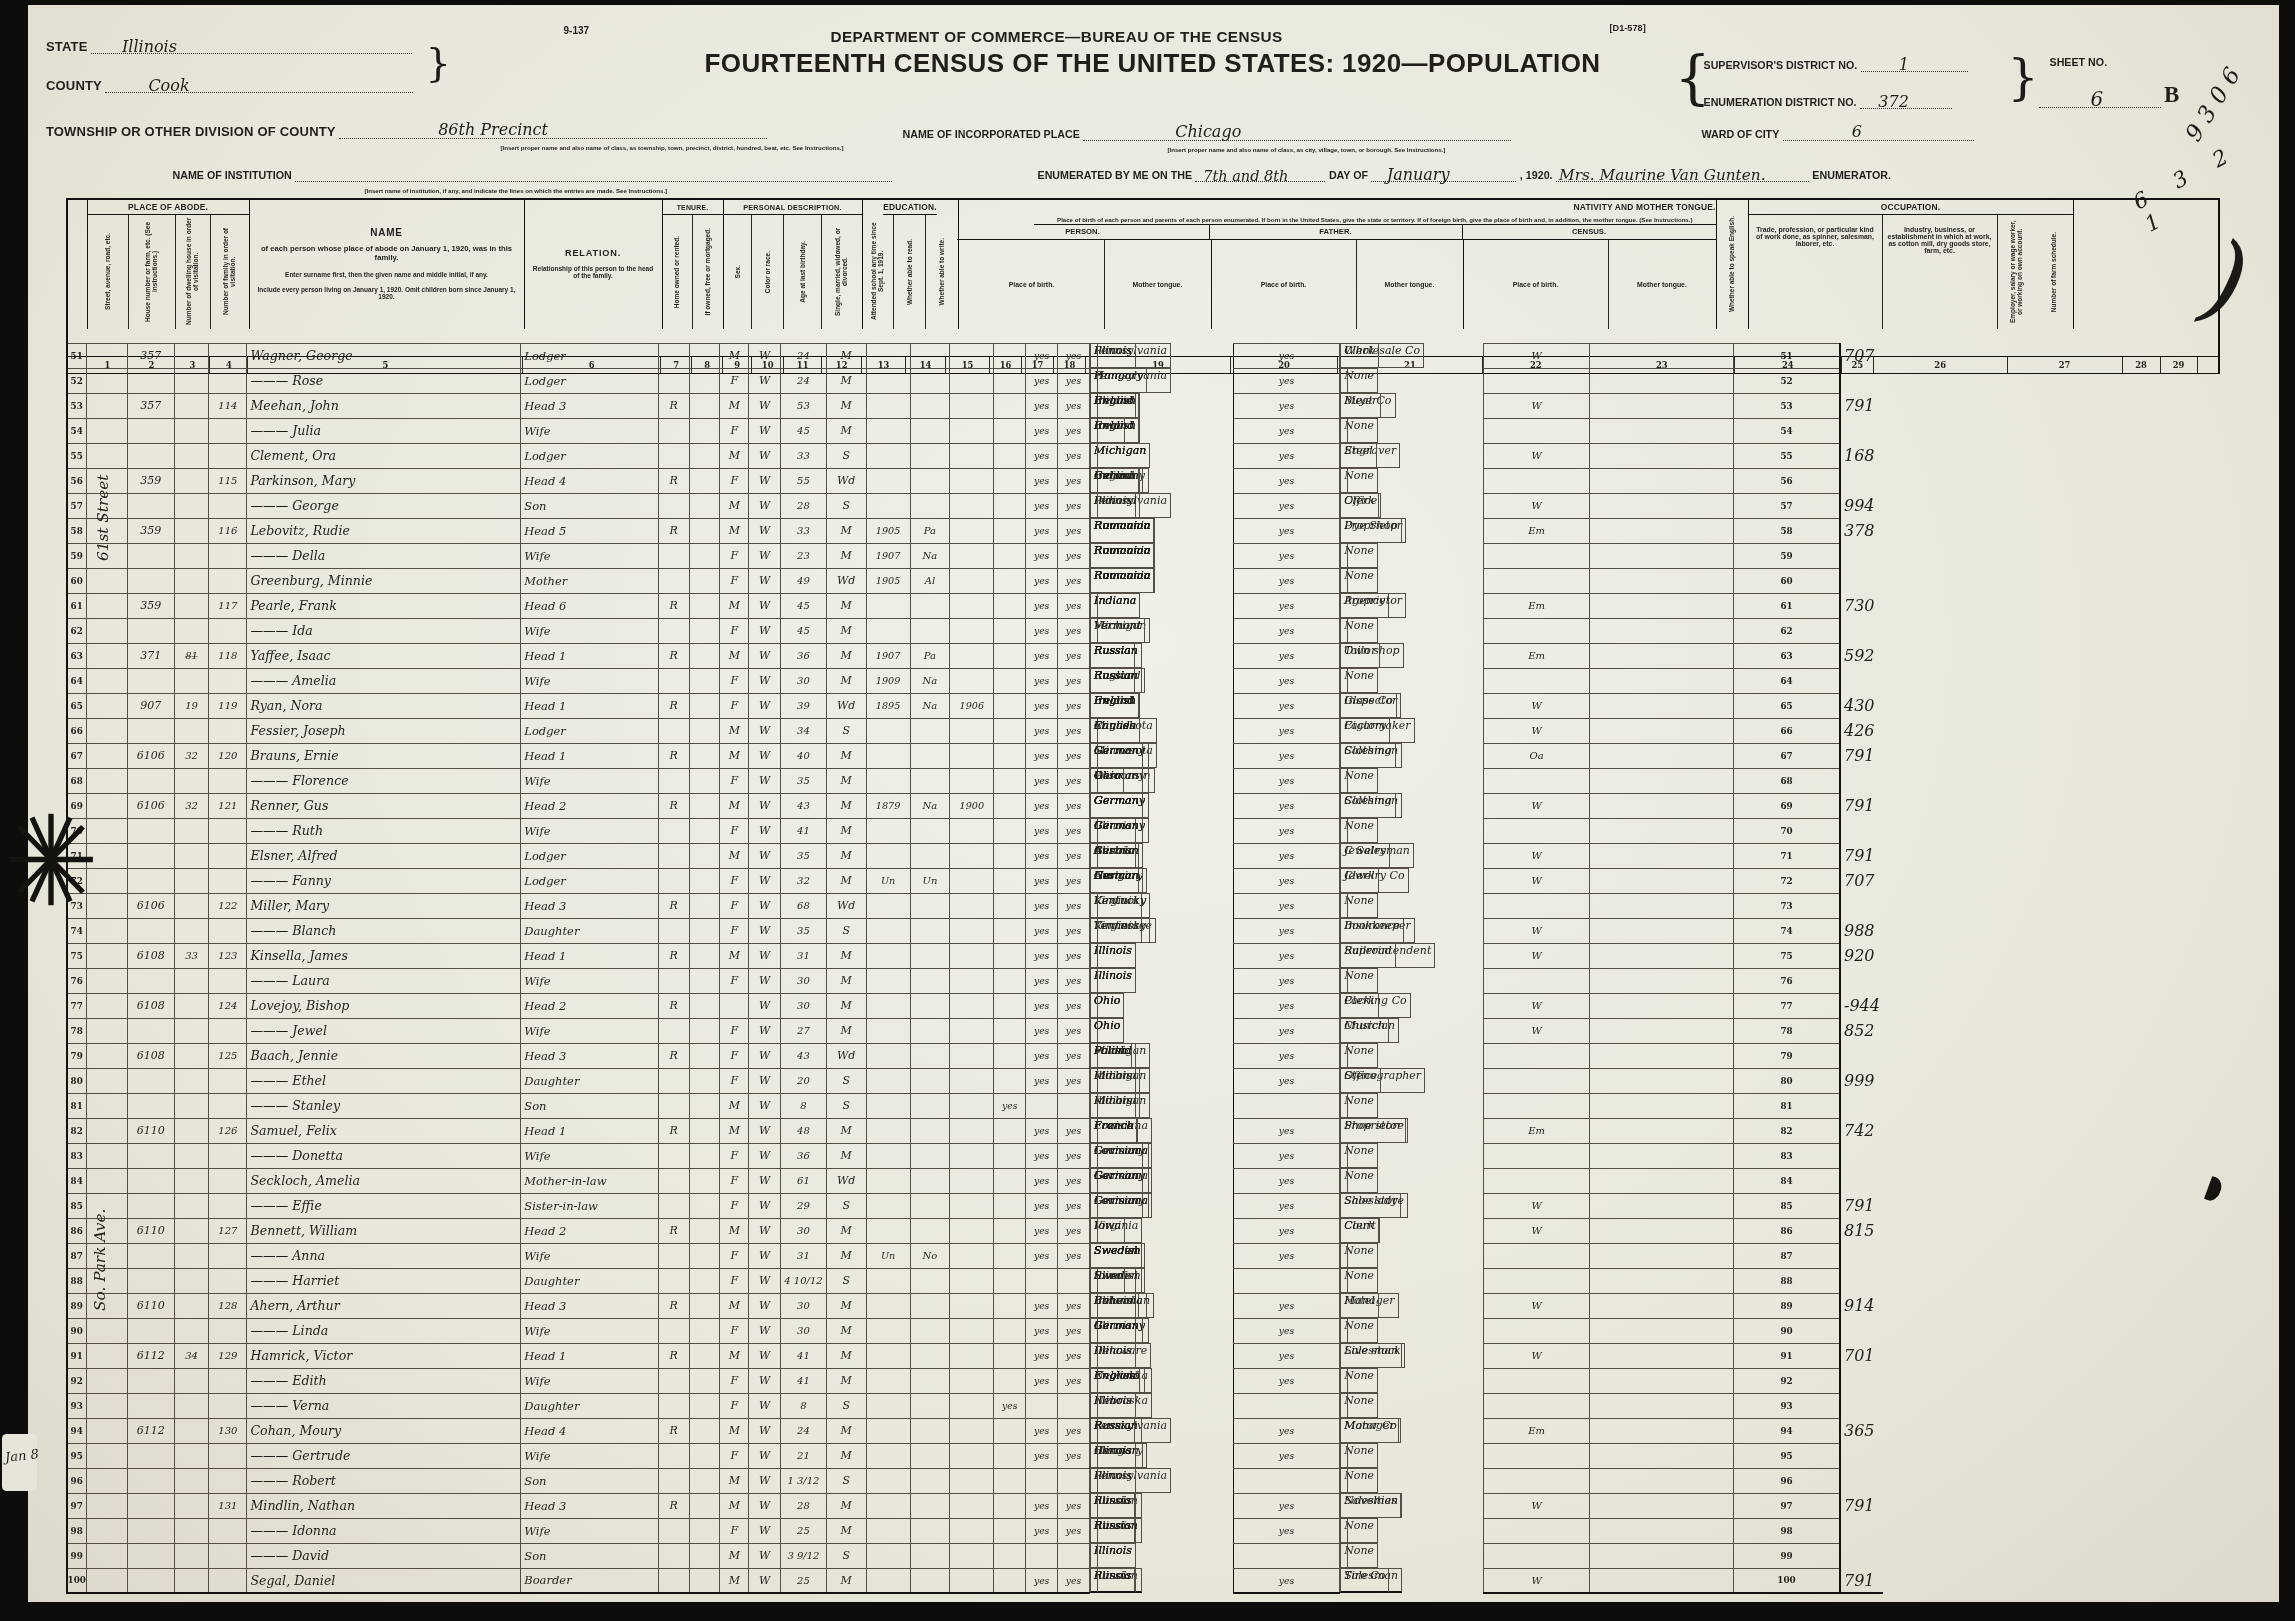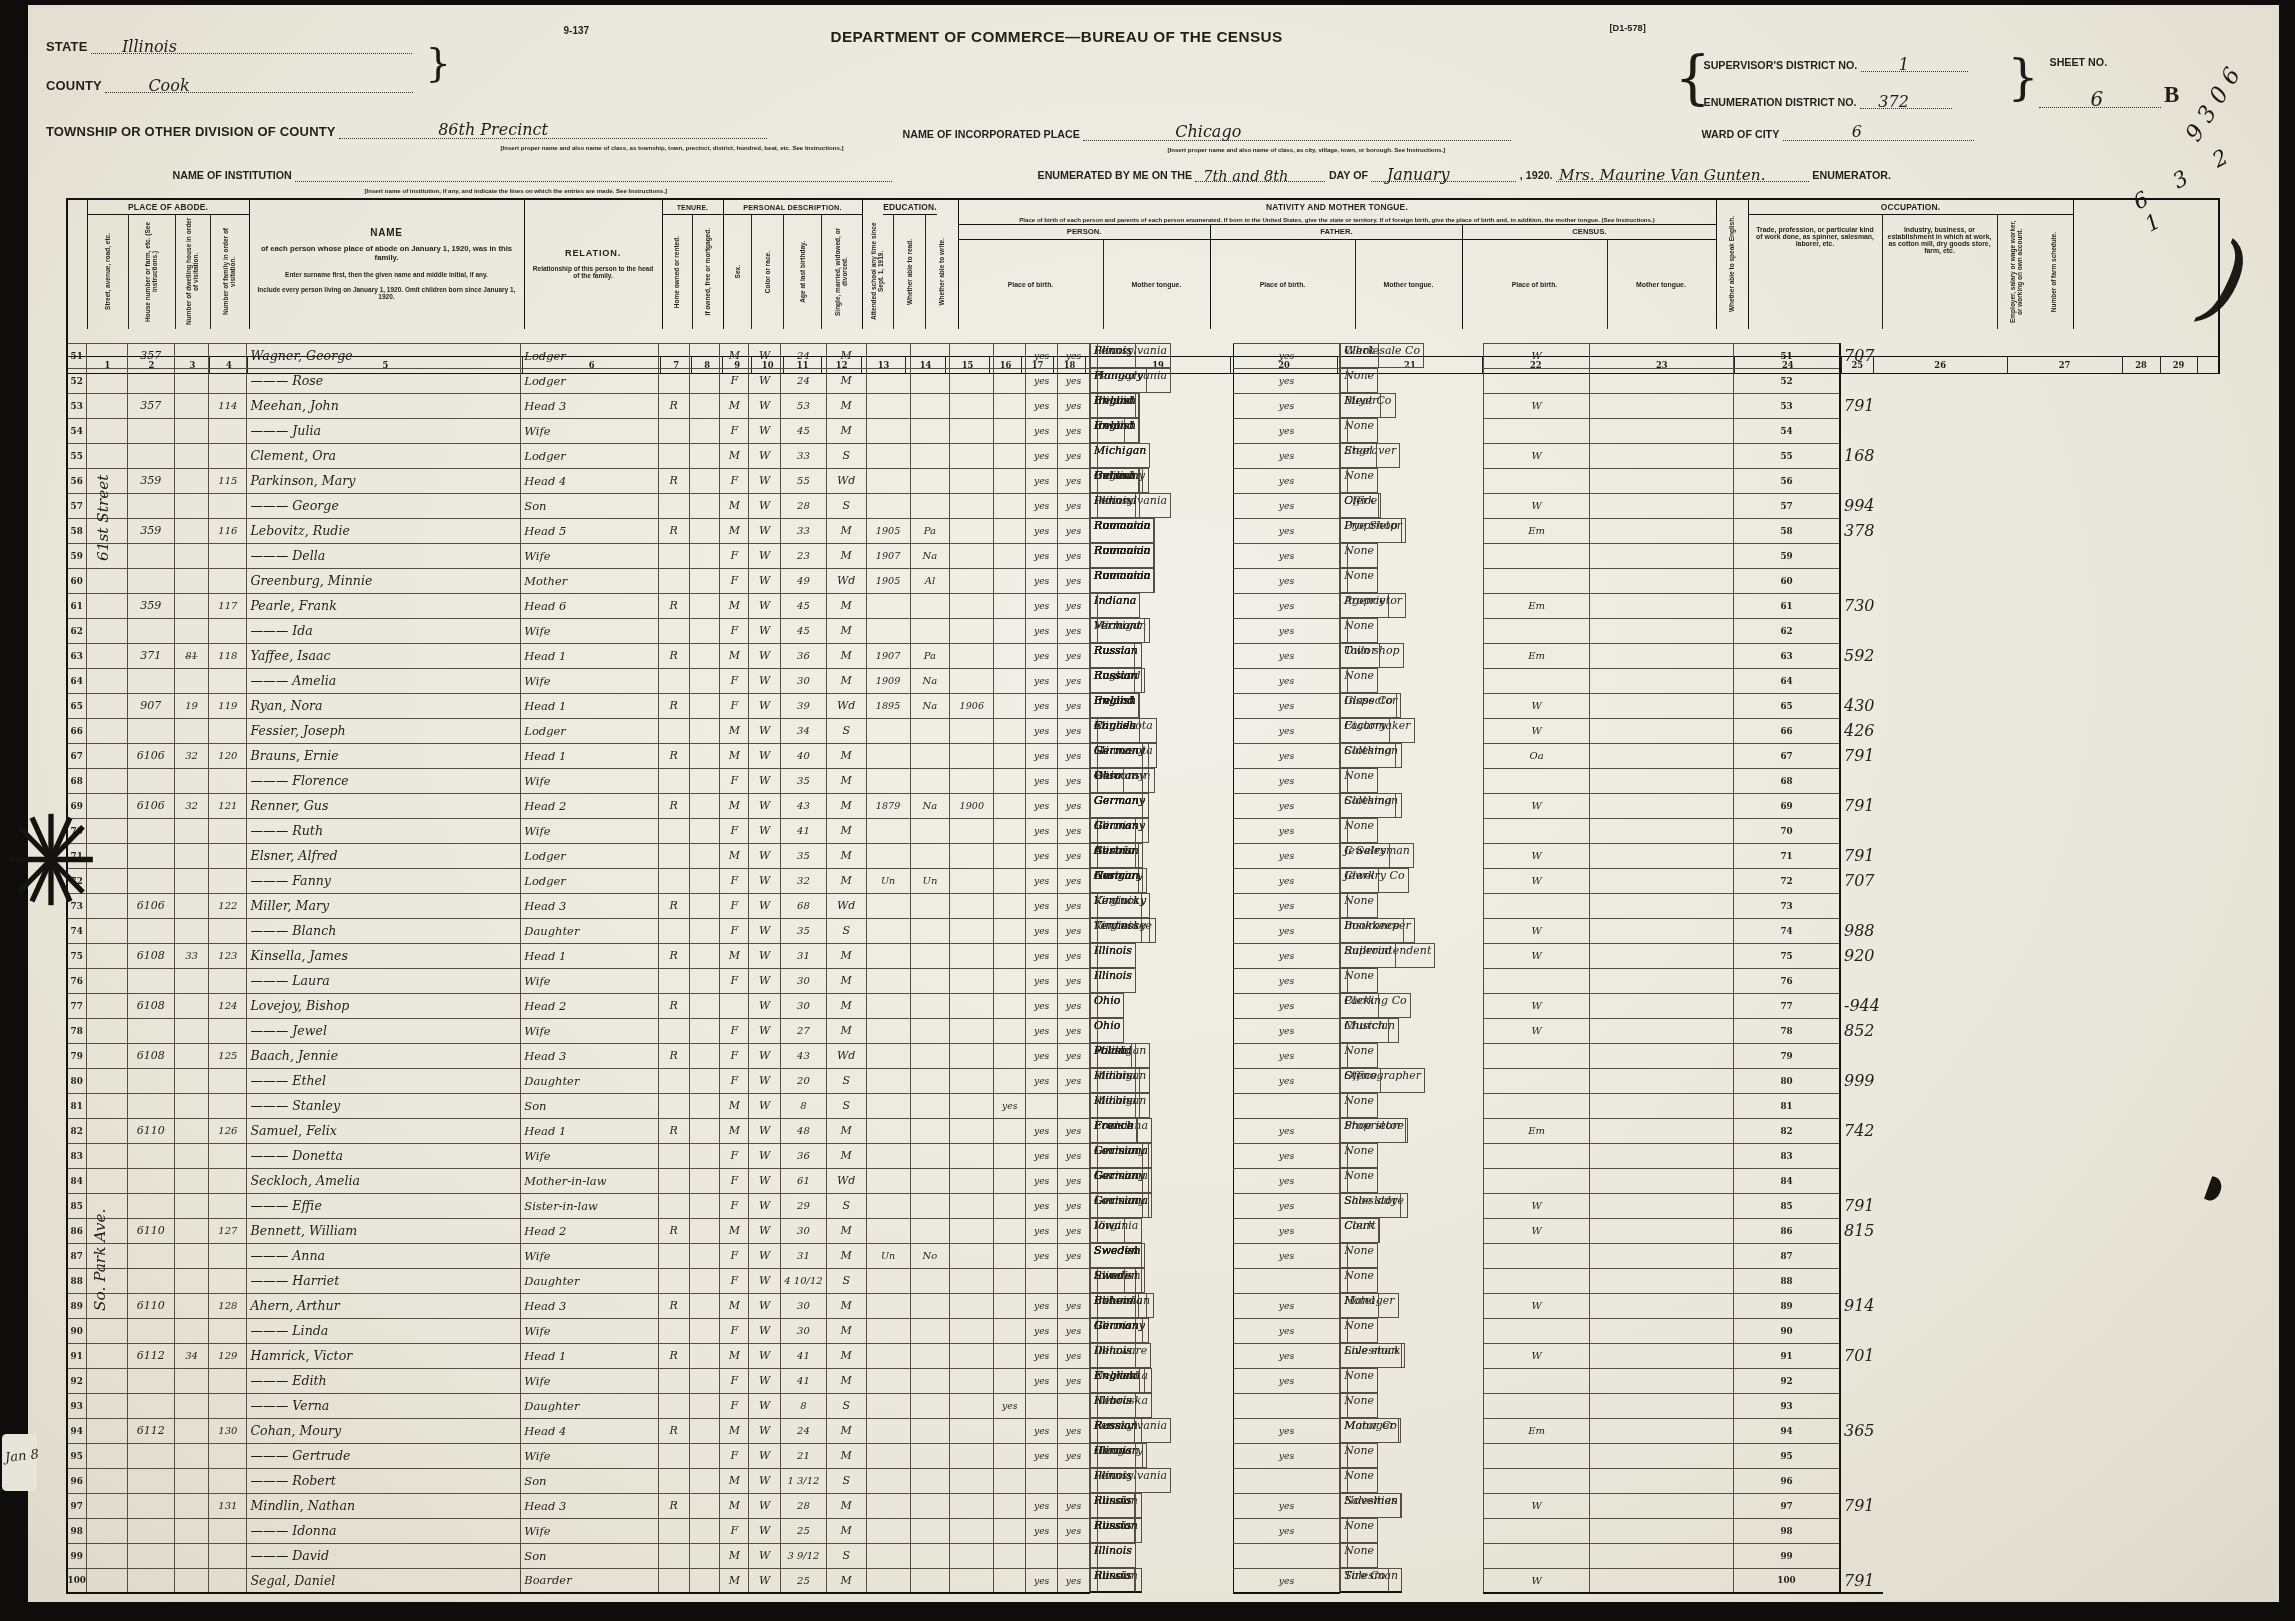--- a/index.html
+++ b/index.html
@@ -74,20 +74,21 @@
 </style>
 </head>
 <body>
 
 <div class="page">
   <div class="paper">
 
     <div class="pl" style="left:536px;top:20px;font-weight:bold;font-size:10px;">9-137</div>
     <div class="pl title1" style="left:803px;top:23px;">DEPARTMENT OF COMMERCE—BUREAU OF THE CENSUS</div>
     <div class="pl" style="left:1582px;top:18.4px;font-weight:bold;font-size:9.2px;">[D1-578]</div>
+    <div class="pl title2" style="left:677px;top:43px;">FOURTEENTH CENSUS OF THE UNITED STATES: 1920—POPULATION</div>
 
     <div class="pl" style="left:18.4px;top:34px;">
       <span class="lbl">STATE</span>
       <span class="dots" style="width:321px;position:relative;">
         <span class="hw hwv" style="position:absolute;left:31px;bottom:-3.1px;">Illinois</span>
       </span>
     </div>
     <div class="pl" style="left:18.4px;top:73px;">
       <span class="lbl">COUNTY</span>
       <span class="dots" style="width:308px;position:relative;">
@@ -244,21 +245,21 @@
               </div>
             <div class="vcell" style="width:32px;">
                 <div class="vlab">Whether able to read.</div>
               </div>
             <div class="vcell" style="width:32px;">
                 <div class="vlab">Whether able to write.</div>
               </div>
           </div>
         </div>
 
-        <div class="grp" style="width:758px;">
+        <div class="grp" style="width:758px;align-items:flex-end;">
           <div class="gtitle" style="border-bottom:none;">NATIVITY AND MOTHER TONGUE.</div>
           <div class="natdesc">Place of birth of each person and parents of each person enumerated.  If born in the United States, give the state or territory.  If of foreign birth, give the place of birth and, in addition, the mother tongue.  (See Instructions.)</div>
           <div class="pfm">
             <div>PERSON.</div>
             <div>FATHER.</div>
             <div>CENSUS.</div>
           </div>
           <div class="pob6">
             <div style="width:145px;border-right:0.8px solid #2a2723;">Place of birth.</div>
             <div style="width:107px;border-right:0.8px solid #14120f;">Mother tongue.</div>

